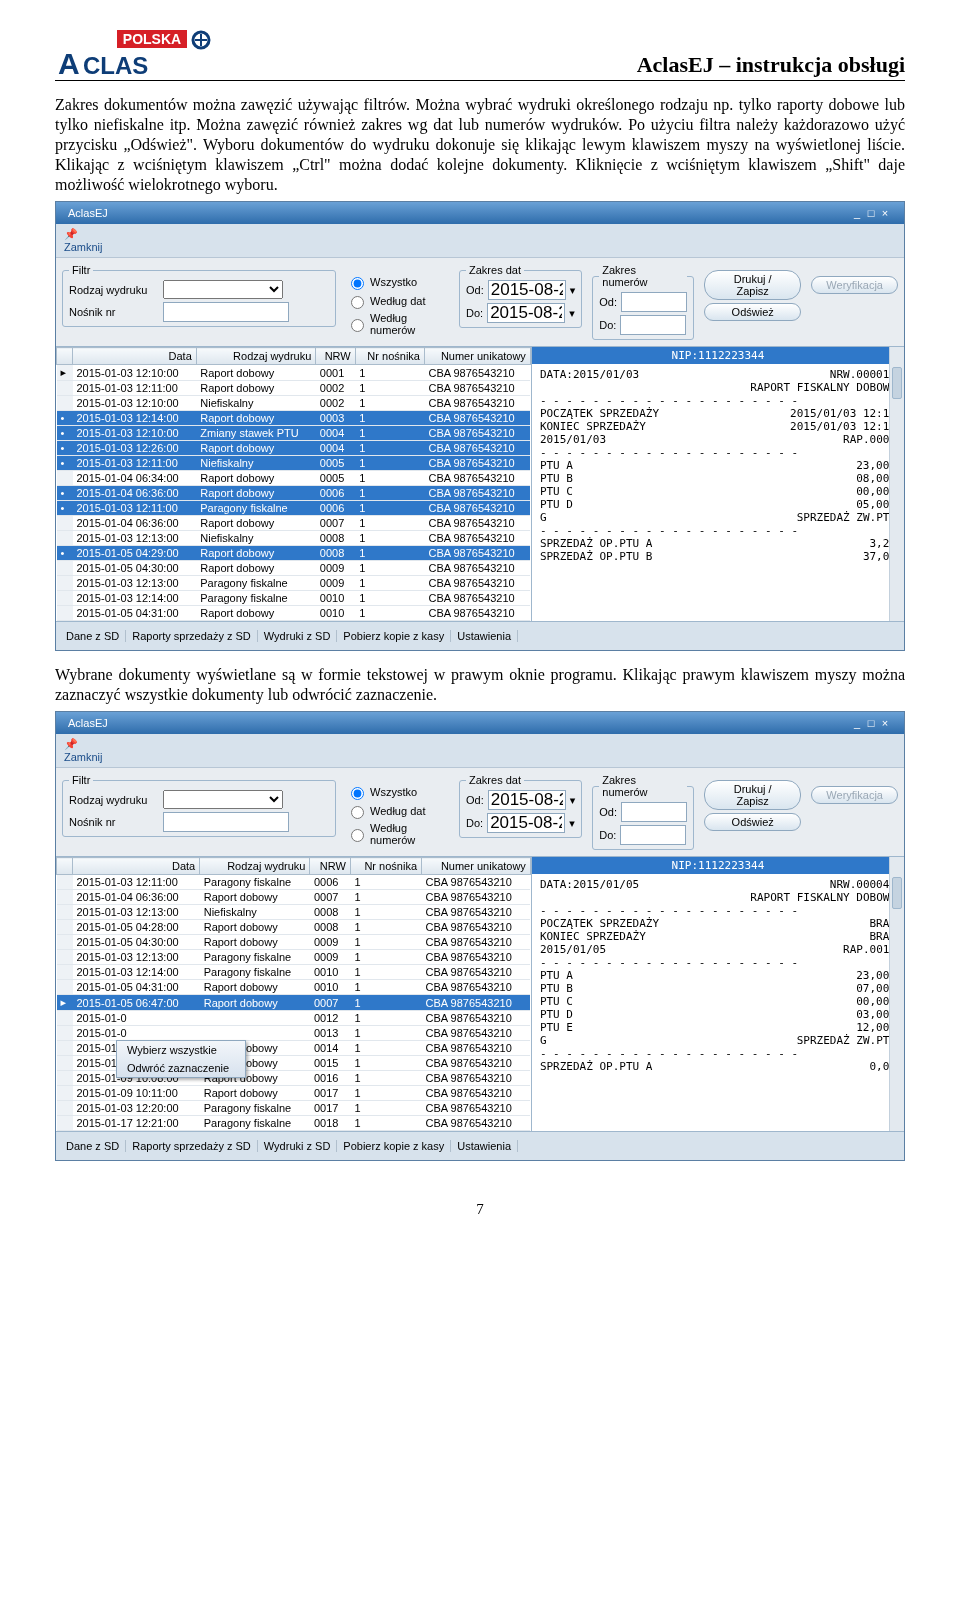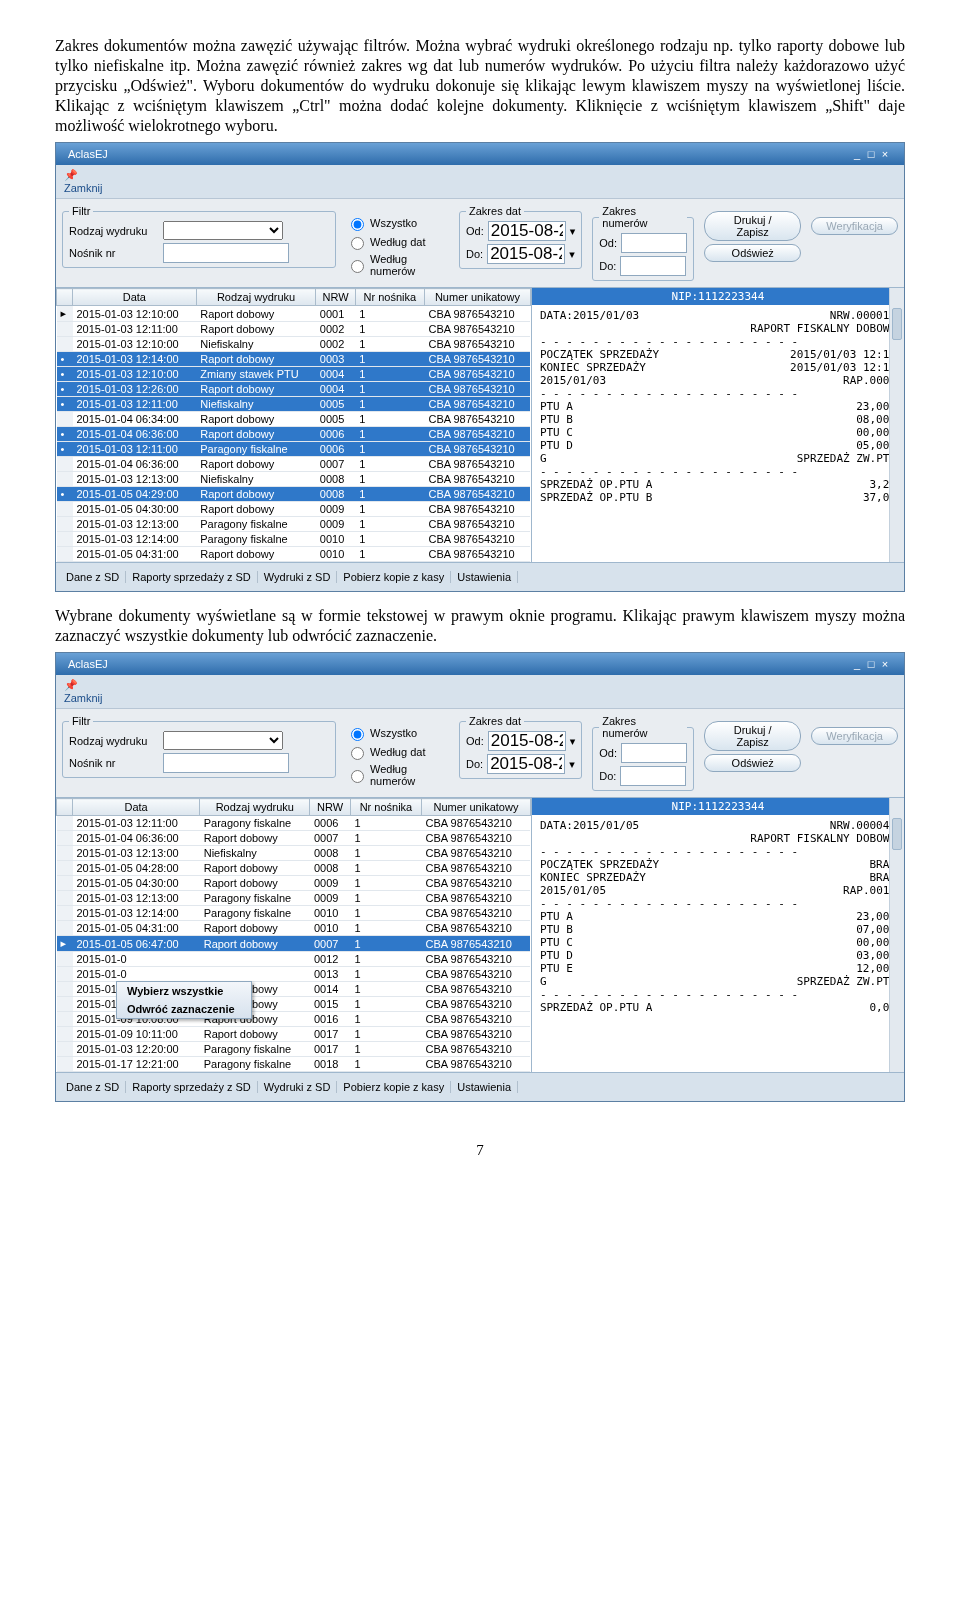--- a/index.html
+++ b/index.html
@@ -22,43 +22,56 @@
   .col{display:flex;flex-direction:column;gap:3px;}
   .row{display:flex;align-items:center;gap:4px;}
   input.txt{border:1px solid #8fa8bf;height:16px;font-size:17px;}
   .btn{border:1px solid #8fa8bf;background:linear-gradient(#fff,#d9e5ef);border-radius:14px;padding:2px 14px;font-size:11px;}
   .btn.disabled{color:#9aa8b5;}
   label.radio{display:flex;align-items:center;gap:3px;}
 
   .body{display:flex;border-top:1px solid #9fb7cd;}
   .grid{flex:0 0 56%;background:#fff;border-right:1px solid #9fb7cd;overflow:hidden;}
   table{border-collapse:collapse;width:100%;font-size:11px;}
-  th{background:linear-gradient(#f7fafc,#dde6ee);border:1px solid #aabccc;padding:2px 4px;font-weight:normal;text-align:center;}
+  th{background:linear-gradient(#f7fafc,#dde6ee);border:1px solid #aabccc;padding:2px 4px;font-weight:normal;text-align:right;}
   td{border-bottom:1px solid #e1e7ed;padding:1px 4px;white-space:nowrap;}
   td.mark{width:8px;background:#eef2f6;}
   tr.selected td{background:#2f78c9;color:#fff;}
   tr.selected td.mark{background:#2f78c9;color:#fff;}
   .report{flex:1;background:#fff;font-family:Consolas,monospace;font-size:11px;padding:4px 8px;overflow:hidden;position:relative;}
   .nipbar{background:#2f78c9;color:#fff;text-align:center;padding:2px 0;margin:-4px -8px 4px -8px;font-family:Consolas,monospace;}
   .statusbar{background:#d7e2ec;border-top:1px solid #9fb7cd;padding:8px 4px;font-size:11px;}
   .statusbar span{border-right:1px solid #b0bfcd;padding:0 6px;}
   .ctxmenu{position:absolute;background:linear-gradient(#f3f6fa,#d7e2ee);border:1px solid #8fa8bf;font-size:11px;box-shadow:2px 2px 3px rgba(0,0,0,.3);}
-  .ctxmenu div{padding:3px 16px 3px 10px;font-weight:bold;}
+  .ctxmenu div{padding:3px 16px 3px 10px;}
 
   .dateinp{width:72px;}
   .short{width:60px;}
   .rline{display:flex;justify-content:space-between;}
   .scroll{position:absolute;right:0;top:0;bottom:0;width:14px;background:#e3e9ef;border-left:1px solid #c3d0dc;}
   .scroll .thumb{position:absolute;left:2px;right:2px;top:20px;height:30px;background:#c5d3e0;border:1px solid #9fb7cd;border-radius:2px;}
 </style>
 </head>
 <body>
 
 <div class="page">
 
+  <div class="header">
+    <div class="logo">
+      <svg width="160" height="48" viewBox="0 0 160 48">
+        <rect x="62" y="0" width="70" height="18" fill="#d61f26"></rect>
+        <text x="97" y="14" text-anchor="middle" font-family="Arial" font-weight="bold" font-size="14" fill="#fff">POLSKA</text>
+        <text x="3" y="44" font-family="Arial" font-weight="bold" font-size="30" fill="#0e3d77">A</text>
+        <text x="28" y="44" font-family="Arial" font-weight="bold" font-size="24" fill="#0e3d77">CLAS</text>
+        <circle cx="146" cy="10" r="8" fill="none" stroke="#0e3d77" stroke-width="3"></circle>
+        <path d="M140 10 L152 10 M146 4 L146 16" stroke="#0e3d77" stroke-width="2"></path>
+      </svg>
+    </div>
+    <div class="doc-title">AclasEJ – instrukcja obsługi</div>
+  </div>
 
   <p class="para">Zakres dokumentów można zawęzić używając filtrów. Można wybrać wydruki określonego rodzaju np. tylko raporty dobowe lub tylko niefiskalne itp. Można zawęzić również zakres wg dat lub numerów wydruków. Po użyciu filtra należy każdorazowo użyć przycisku „Odśwież". Wyboru dokumentów do wydruku dokonuje się klikając lewym klawiszem myszy na wyświetlonej liście. Klikając z wciśniętym klawiszem „Ctrl" można dodać kolejne dokumenty. Kliknięcie z wciśniętym klawiszem „Shift" daje możliwość wielokrotnego wyboru.</p>
 
   <div class="app">
     <div class="titlebar">
       <span>AclasEJ</span>
       <span class="winbtns"><span>_</span><span>□</span><span>×</span></span>
     </div>
     <div class="toolbar">
       <span>📌</span><br>

